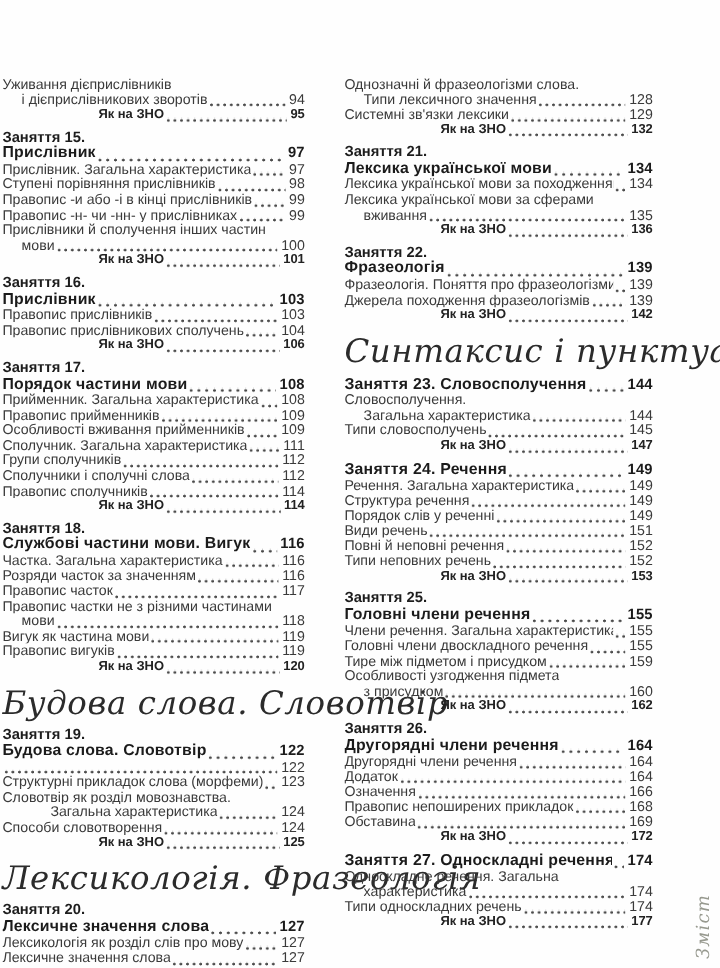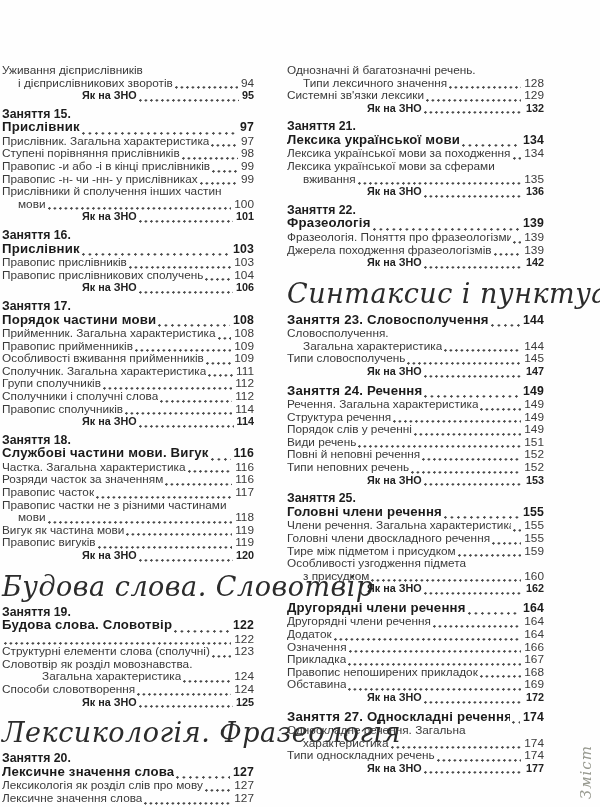--- a/index.html
+++ b/index.html
@@ -224,21 +224,21 @@
     <div class="row title">
       <span class="t">Будова слова. Словотвір</span>
       <span class="dots"></span>
       <span class="pg">122</span>
     </div>
     <div class="row entry">
       <span class="dots"></span>
       <span class="pg">122</span>
     </div>
     <div class="row entry">
-      <span class="t">Структурні елементи слова (сполучні)</span>
+      <span class="t">Структурні прикладок слова (морфеми)</span>
       <span class="dots"></span>
       <span class="pg">123</span>
     </div>
     <div class="row entry-wrap">
       <span class="t">Словотвір як розділ мовознавства.</span>
     </div>
     <div class="row entry-cont ind2">
       <span class="t">Загальна характеристика</span>
       <span class="dots"></span>
       <span class="pg">124</span>
@@ -268,21 +268,21 @@
       <span class="pg">127</span>
     </div>
     <div class="row entry">
       <span class="t">Лексичне значення слова</span>
       <span class="dots"></span>
       <span class="pg">127</span>
     </div>
   </div>
 <div class="col" id="col-right">
     <div class="row entry-wrap">
-      <span class="t">Однозначні й багатозначні речень.</span>
+      <span class="t">Однозначні й фразеологізми слова.</span>
     </div>
     <div class="row entry-cont ind1">
       <span class="t">Типи лексичного значення</span>
       <span class="dots"></span>
       <span class="pg">128</span>
     </div>
     <div class="row entry">
       <span class="t">Системні зв'язки лексики</span>
       <span class="dots"></span>
       <span class="pg">129</span>
@@ -434,44 +434,42 @@
     <div class="row entry-cont ind1">
       <span class="t">з присудком</span>
       <span class="dots"></span>
       <span class="pg">160</span>
     </div>
     <div class="row zno">
       <span class="t">Як на ЗНО</span>
       <span class="dots"></span>
       <span class="pg">162</span>
     </div>
+    <div class="row lesson">
+      <span class="t">Заняття 26.</span>
+    </div>
     <div class="row title">
       <span class="t">Другорядні члени речення</span>
       <span class="dots"></span>
       <span class="pg">164</span>
     </div>
     <div class="row entry">
       <span class="t">Другорядні члени речення</span>
       <span class="dots"></span>
       <span class="pg">164</span>
     </div>
     <div class="row entry">
       <span class="t">Додаток</span>
       <span class="dots"></span>
       <span class="pg">164</span>
     </div>
     <div class="row entry">
       <span class="t">Означення</span>
       <span class="dots"></span>
       <span class="pg">166</span>
-    </div>
-    <div class="row entry">
-      <span class="t">Прикладка</span>
-      <span class="dots"></span>
-      <span class="pg">167</span>
     </div>
     <div class="row entry">
       <span class="t">Правопис непоширених прикладок</span>
       <span class="dots"></span>
       <span class="pg">168</span>
     </div>
     <div class="row entry">
       <span class="t">Обставина</span>
       <span class="dots"></span>
       <span class="pg">169</span>

